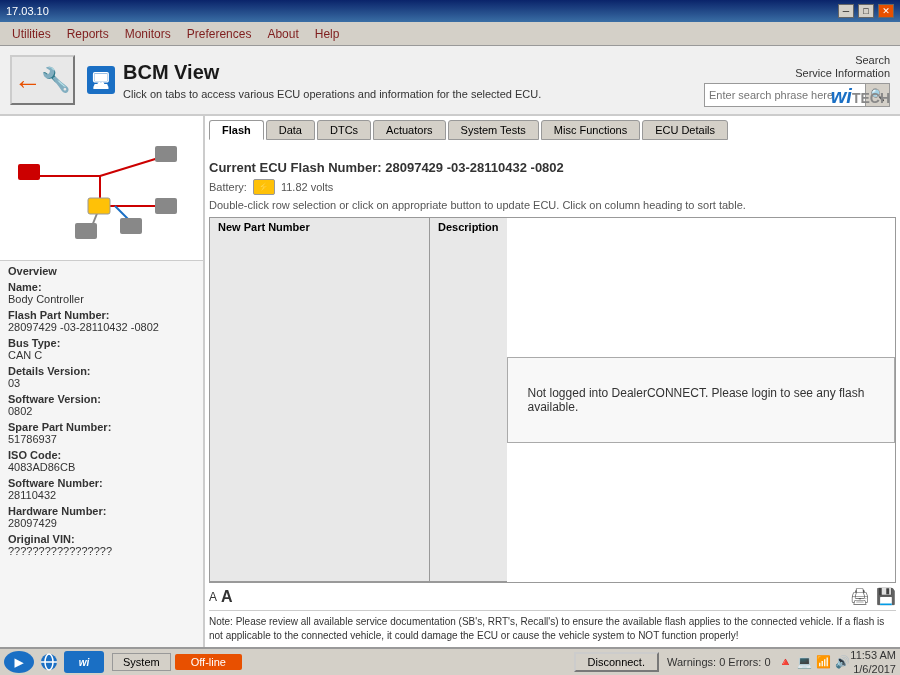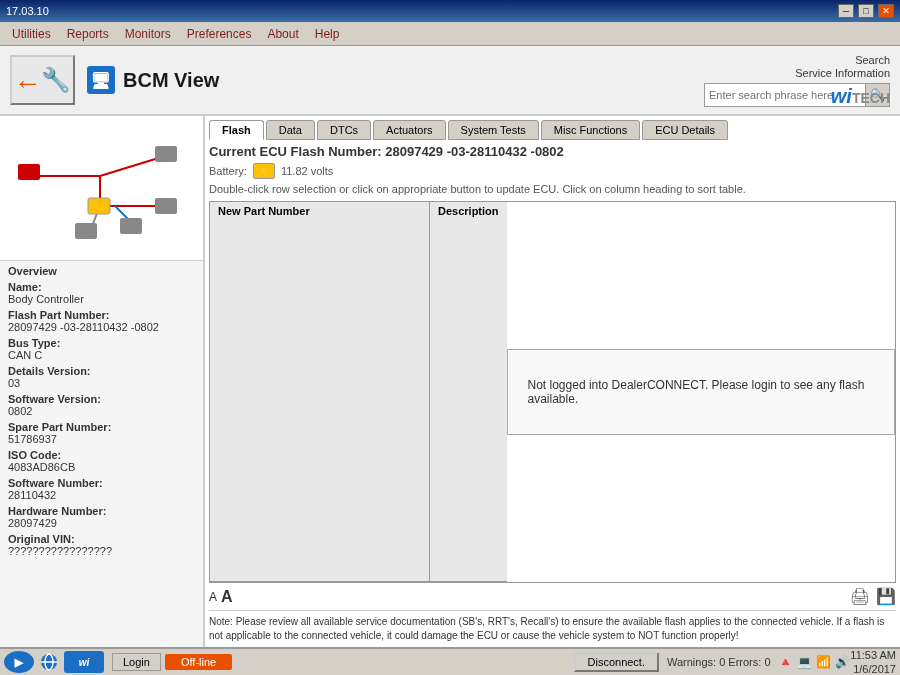--- a/index.html
+++ b/index.html
@@ -145,20 +145,21 @@
     .detail-label { font-size: 11px; font-weight: bold; color: #333; margin-top: 4px; }
     .detail-value { font-size: 11px; color: #333; }
 
     
     #right-panel {
       flex: 1;
       display: flex;
       flex-direction: column;
       background: white;
       padding: 4px;
+      gap: 16px;
     }
 
     
     #tabs {
       display: flex;
       gap: 2px;
       margin-bottom: 4px;
     }
     .tab {
       padding: 3px 12px;
@@ -343,20 +344,21 @@
 <div id="top-bar">
   <div id="back-btn">
     <span id="back-arrow">←</span>
     <span id="wrench-icon">🔧</span>
   </div>
   <div id="bcm-icon">
     <span>🖥</span>
   </div>
   <div id="header-text">
     <h1>BCM View</h1>
+    <p>Click on tabs to access various ECU operations and information for the selected ECU.</p>
   </div>
   <div id="search-area">
     <div id="search-label">Search<br>Service Information</div>
     <div id="search-box">
       <input type="text" placeholder="Enter search phrase here" style="">
       <button>🔍</button>
     </div>
   </div>
   <div id="witech-logo">wi<span>TECH</span></div>
 </div>
@@ -466,21 +468,21 @@
   <div id="ie-icon">
     <svg width="20" height="20">
       <circle cx="10" cy="10" r="8" fill="#1a6fc4"></circle>
       <ellipse cx="10" cy="10" rx="4" ry="8" fill="none" stroke="white" stroke-width="1.5"></ellipse>
       <line x1="2" y1="10" x2="18" y2="10" stroke="white" stroke-width="1.5"></line>
     </svg>
   </div>
   <div id="witech-taskbar">
     <span>wi</span>
   </div>
-  <button id="login-btn">Login</button>
+  <button id="login-btn">System</button>
   <div id="offline-badge">Off-line</div>
   <div style="flex:1"></div>
   <button id="disconnect-btn">Disconnect.</button>
   <div id="warnings-text">Warnings: 0 Errors: 0</div>
   <div id="systray">
     <span>🔺</span>
     <span>💻</span>
     <span>📶</span>
     <span>🔊</span>
   </div>

